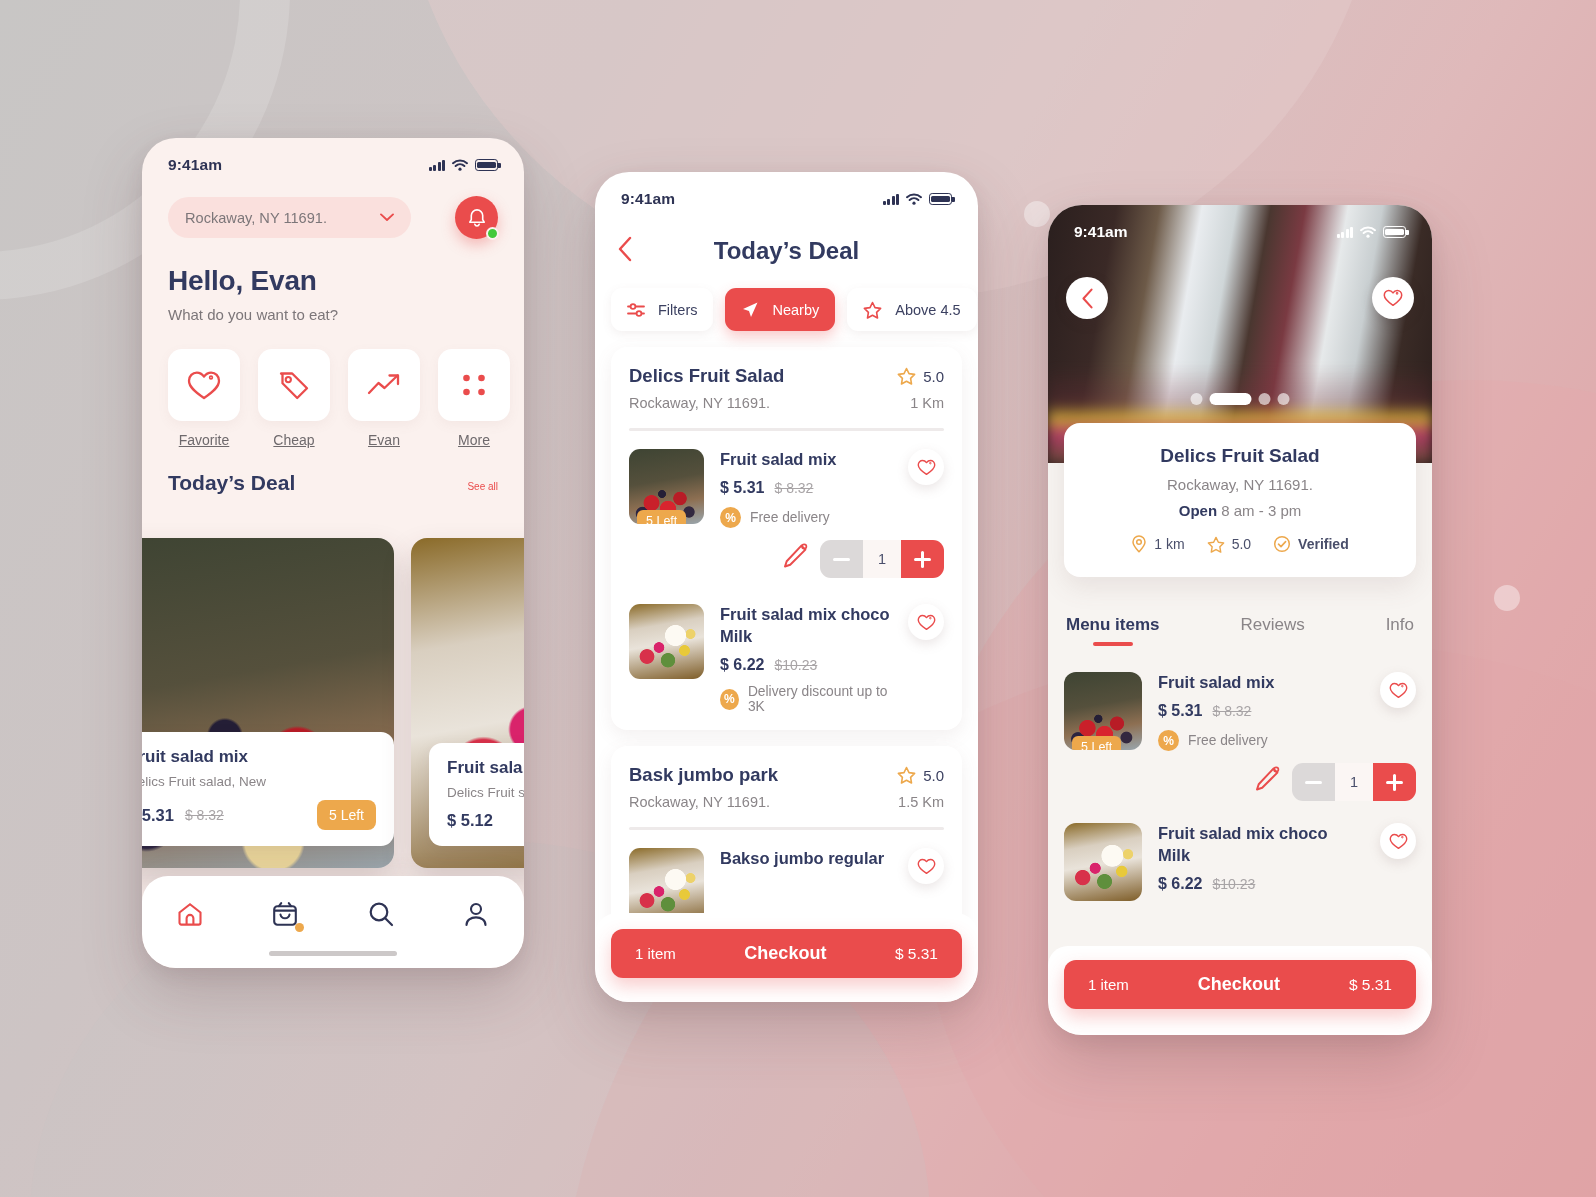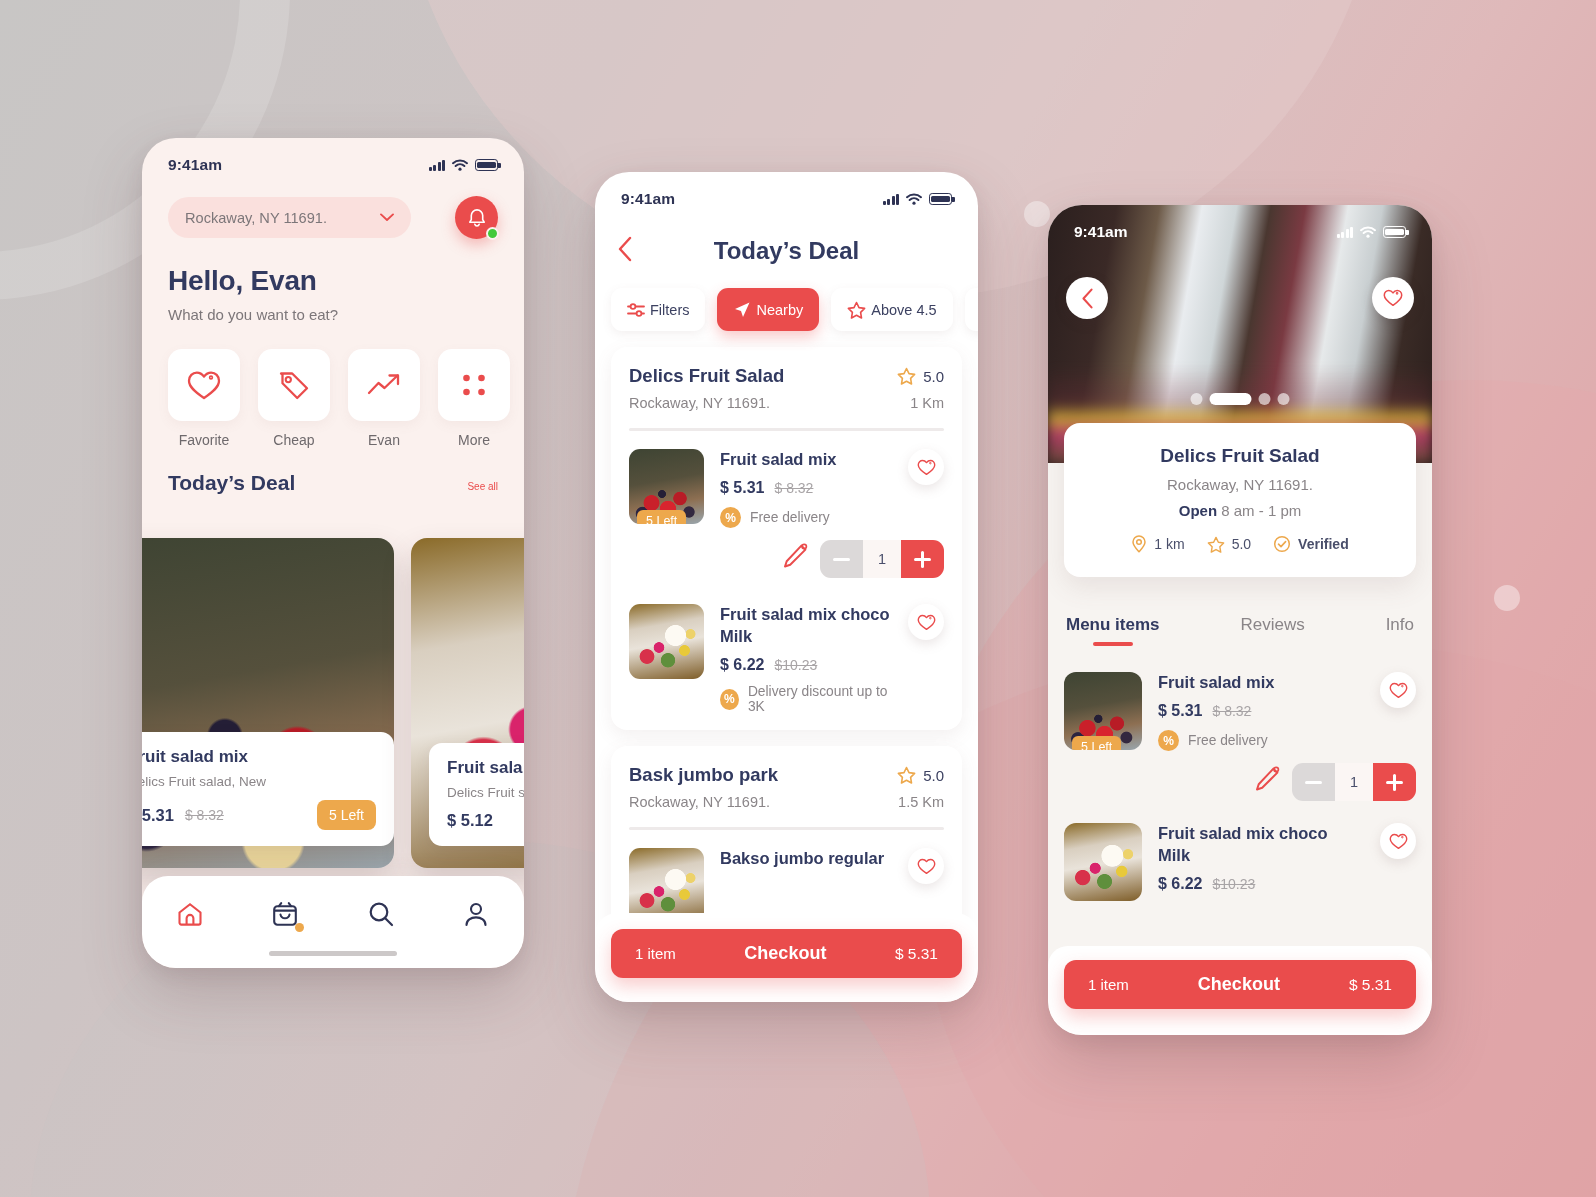--- a/index.html
+++ b/index.html
@@ -71,21 +71,21 @@
   .hello { font-size: 28px; font-weight: bold; color:#323a60; margin-top: 26px; letter-spacing:-.2px;}
   .sub { font-size: 15px; color:#7c7679; margin-top: 9px; }
 
   .cats { display:flex; gap: 18px; margin-top: 26px; }
   .cat { width: 72px; }
   .cat-box {
     width: 72px; height: 72px; background:#fff; border-radius: 14px;
     display:flex; align-items:center; justify-content:center;
     box-shadow: 0 4px 12px rgba(150,110,110,.07);
   }
-  .cat-label { text-align:center; font-size: 14px; color:#6e696c; margin-top: 11px; }
+  .cat-label { text-align:center; font-size: 14px; color:#6e696c; margin-top: 11px; text-decoration: underline; }
 
   .deal-head { display:flex; align-items:baseline; justify-content:space-between; margin-top: 23px; }
   .deal-title{font-size:21px;font-weight:bold;color:#323a60;}
   .see-all{font-size:10px;color:#ea4c4c;}
 
   .deal-strip { position:absolute; left: -50px; top: 400px; display:flex; gap: 17px; }
   .deal-card { width: 302px; height: 330px; border-radius: 16px; position: relative; overflow: hidden;
     box-shadow: 0 14px 30px rgba(80,50,55,.20); }
   .deal-img { position:absolute; inset:0; }
   .deal-info {
@@ -110,21 +110,21 @@
   .tabitem{position:relative;width:46px;height:36px;display:flex;align-items:center;justify-content:center;}
   .tab-dot{position:absolute;right:4px;bottom:0px;width:9px;height:9px;border-radius:50%;background:#eda84c;}
   .home-ind{position:absolute;left:50%;transform:translateX(-50%);bottom:12px;width:128px;height:5px;border-radius:3px;background:#ccc8c8;}
 
   
   .p2-title-row{display:flex;align-items:center;padding:0 26px;margin-top:26px;position:relative;height:34px;}
   .back-chevron{position:absolute;left:22px;}
   .p2-title{flex:1;text-align:center;font-size:24px;font-weight:bold;color:#323a60;}
   .chips{display:flex;gap:12px;padding-left:16px;margin-top:20px;}
   .chip{
-    background:#fff;border-radius:11px;height:43px;display:flex;align-items:center;gap:5px;
+    background:#fff;border-radius:11px;height:43px;display:flex;align-items:center;gap:13px;
     padding:0 16px;font-size:14.5px;color:#3c4161;white-space:nowrap;
     box-shadow:0 3px 10px rgba(140,110,110,.10);
   }
   .chip.active{background:#ea4c4c;color:#fff;box-shadow:0 6px 14px rgba(234,76,76,.30);}
 
   .p2-scroll{margin-top:16px;padding:0 16px;}
   .store-card{background:#fff;border-radius:16px;padding:18px 18px 16px 18px;box-shadow:0 6px 18px rgba(140,110,110,.10);}
   .store-head{display:flex;align-items:center;justify-content:space-between;}
   .store-name{font-size:18.5px;font-weight:bold;color:#323a60;}
   .store-rate{display:flex;align-items:center;gap:7px;font-size:15px;color:#3c4161;}
@@ -593,21 +593,21 @@
       <div class="cdot"></div>
       <div class="cdot"></div>
     </div>
   </div>
 
   <div class="store-panel">
     <div class="sp-name">Delics Fruit Salad</div>
     <div class="sp-addr">Rockaway, NY 11691.</div>
     <div class="sp-open">
       <b>Open</b>
-      <span>8 am - 1 pm</span>
+      <span>8 am - 3 pm</span>
     </div>
     <div class="sp-meta">
       <span>
         <svg width="16" height="18" viewBox="0 0 16 18">
           <path d="M8 16.8C11.5 13 14 10.4 14 7A6 6 0 0 0 2 7c0 3.4 2.5 6 6 9.8z" stroke="#eda84c" stroke-width="1.5" fill="none" stroke-linejoin="round"></path>
           <circle cx="8" cy="7" r="2.3" stroke="#eda84c" stroke-width="1.5" fill="none"></circle>
         </svg>
         <b style="font-weight:normal">1 km</b>
       </span>
       <span>

